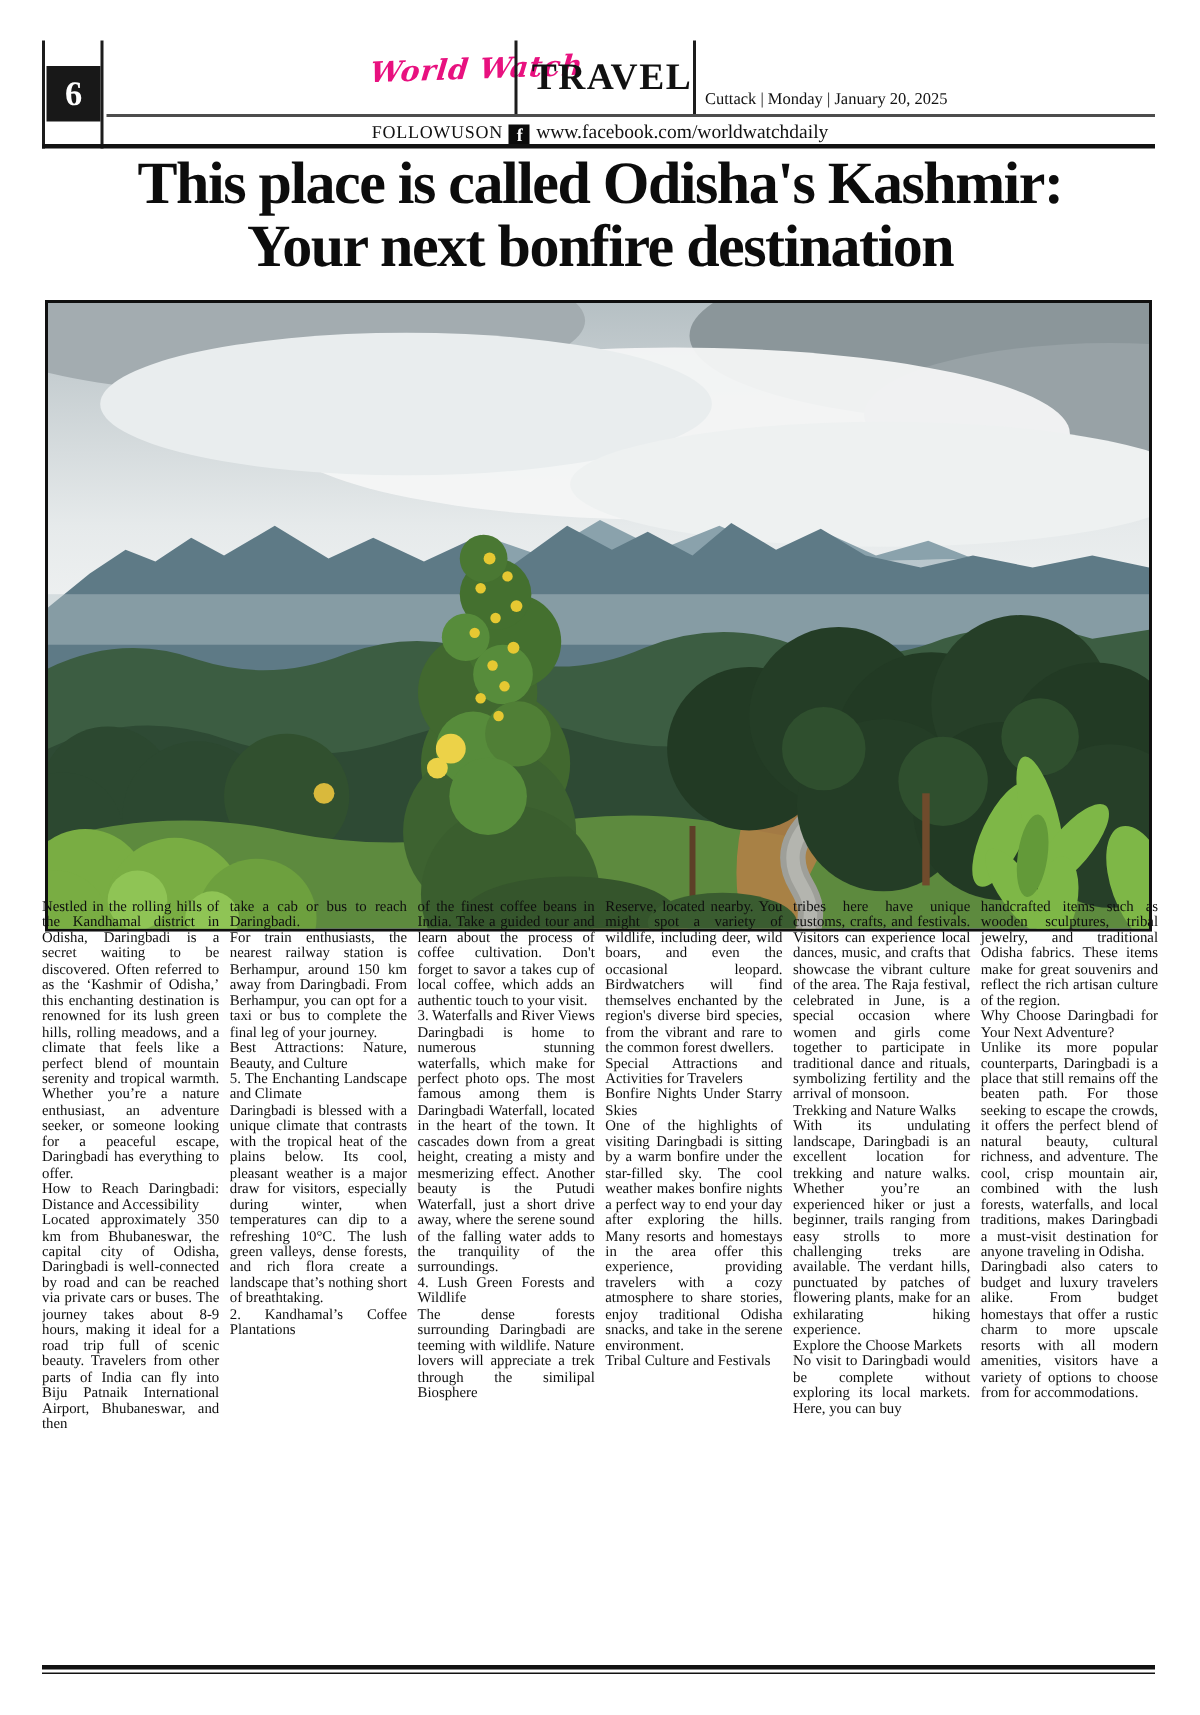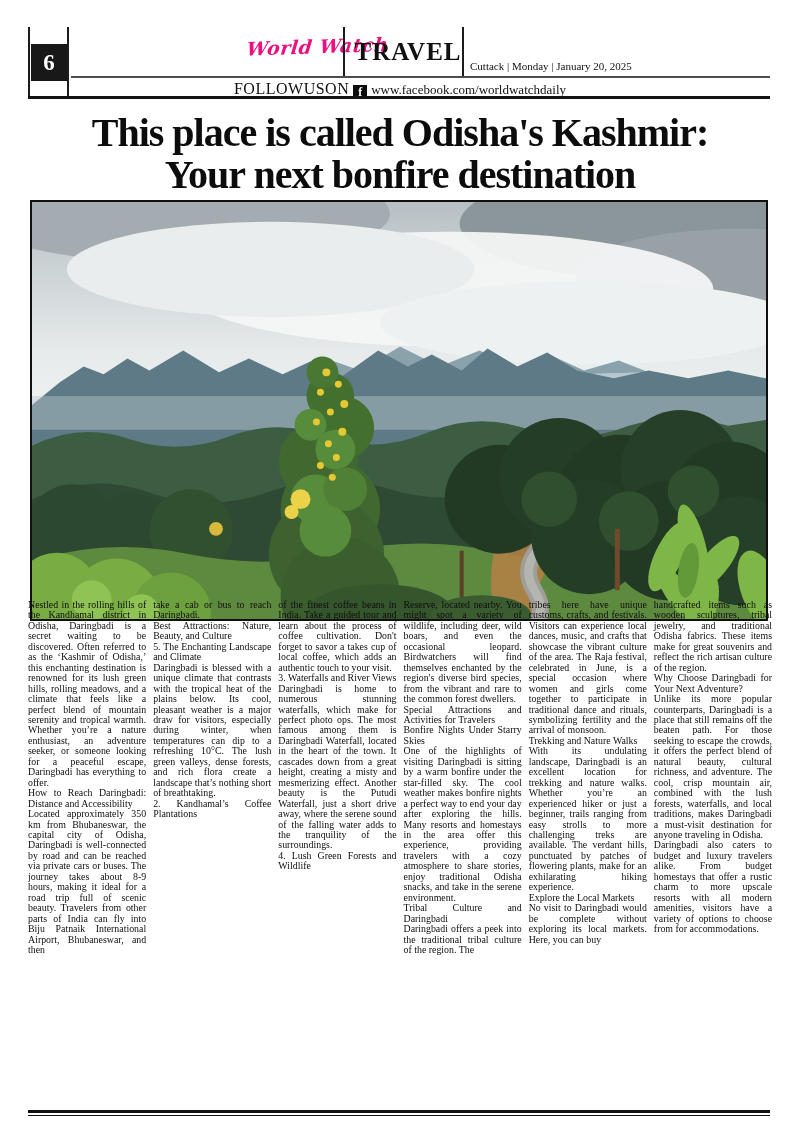--- a/index.html
+++ b/index.html
@@ -15,28 +15,28 @@
         font-family:"DejaVu Serif",serif;font-style:italic;font-weight:bold;
         font-size:19px;color:#e8117f;transform:skewX(-8deg) rotate(-2deg);
         letter-spacing:0.5px;line-height:1;white-space:nowrap;}
   .divh{position:absolute;top:27px;width:2px;height:50px;background:#1c1c1c;}
   .divA{left:343px;}.divB{left:462px;}
   .section{position:absolute;left:344px;top:38px;width:128px;text-align:center;
            font-weight:bold;font-size:25px;letter-spacing:1px;}
   .dateline{position:absolute;left:470px;top:60px;font-weight:normal;font-size:11px;white-space:nowrap;}
   .rule-thin{position:absolute;left:71px;top:76px;width:699px;height:2px;background:#4d4d4d;}
   .followrow{position:absolute;left:0;top:80px;width:800px;text-align:center;font-size:13px;}
-  .followrow .lbl{letter-spacing:0.5px;font-size:16px;}
+  .followrow .lbl{letter-spacing:0.5px;font-size:12px;}
   .fb{display:inline-block;width:14px;height:14px;background:#0b0b0b;color:#fff;
       font-family:"Liberation Serif",serif;font-weight:bold;font-size:12px;line-height:14px;
       text-align:center;vertical-align:-2px;margin:0 4px;}
   .rule-thick{position:absolute;left:28px;top:96px;width:742px;height:3px;background:#121212;}
 
   
-  .headline{position:absolute;left:0;top:112px;width:800px;text-align:center;
+  .headline{position:absolute;left:0;top:101px;width:800px;text-align:center;
             font-weight:bold;font-size:40px;line-height:1.06;letter-spacing:-1px;color:#0c0c0c;}
   .headline span{display:block;}
 
   
   .photo{position:absolute;left:30px;top:200px;width:738px;height:421px;
          border:2px solid #101010;box-sizing:border-box;background:#dfe3e4;}
   .photo svg{display:block;width:100%;height:100%;}
 
   
   .cols{position:absolute;left:28px;top:600px;width:744px;height:481px;
@@ -177,44 +177,45 @@
   </figure>
 
   <main class="cols">
       <div class="col">
         <p>Nestled in the rolling hills of the Kandhamal district in Odisha, Daringbadi is a secret waiting to be discovered. Often referred to as the ‘Kashmir of Odisha,’ this enchanting destination is renowned for its lush green hills, rolling meadows, and a climate that feels like a perfect blend of mountain serenity and tropical warmth. Whether you’re a nature enthusiast, an adventure seeker, or someone looking for a peaceful escape, Daringbadi has everything to offer.</p>
         <p>How to Reach Daringbadi: Distance and Accessibility</p>
         <p>Located approximately 350 km from Bhubaneswar, the capital city of Odisha, Daringbadi is well-connected by road and can be reached via private cars or buses. The journey takes about 8-9 hours, making it ideal for a road trip full of scenic beauty. Travelers from other parts of India can fly into Biju Patnaik International Airport, Bhubaneswar, and then</p>
       </div>
       <div class="col">
         <p>take a cab or bus to reach Daringbadi.</p>
+        <p>For train enthusiasts, the nearest railway station is Berhampur, around 150 km away from Daringbadi. From Berhampur, you can opt for a taxi or bus to complete the final leg of your journey.</p>
         <p>Best Attractions: Nature, Beauty, and Culture</p>
         <p>5. The Enchanting Landscape and Climate</p>
         <p>Daringbadi is blessed with a unique climate that contrasts with the tropical heat of the plains below. Its cool, pleasant weather is a major draw for visitors, especially during winter, when temperatures can dip to a refreshing 10°C. The lush green valleys, dense forests, and rich flora create a landscape that’s nothing short of breathtaking.</p>
         <p>2. Kandhamal’s Coffee Plantations</p>
       </div>
       <div class="col">
         <p>of the finest coffee beans in India. Take a guided tour and learn about the process of coffee cultivation. Don't forget to savor a takes cup of local coffee, which adds an authentic touch to your visit.</p>
         <p>3. Waterfalls and River Views</p>
         <p>Daringbadi is home to numerous stunning waterfalls, which make for perfect photo ops. The most famous among them is Daringbadi Waterfall, located in the heart of the town. It cascades down from a great height, creating a misty and mesmerizing effect. Another beauty is the Putudi Waterfall, just a short drive away, where the serene sound of the falling water adds to the tranquility of the surroundings.</p>
         <p>4. Lush Green Forests and Wildlife</p>
+        <p>The dense forests surrounding Daringbadi are teeming with wildlife. Nature lovers will appreciate a trek through the similipal Biosphere</p>
       </div>
       <div class="col">
         <p>Reserve, located nearby. You might spot a variety of wildlife, including deer, wild boars, and even the occasional leopard. Birdwatchers will find themselves enchanted by the region's diverse bird species, from the vibrant and rare to the common forest dwellers.</p>
         <p>Special Attractions and Activities for Travelers</p>
         <p>Bonfire Nights Under Starry Skies</p>
         <p>One of the highlights of visiting Daringbadi is sitting by a warm bonfire under the star-filled sky. The cool weather makes bonfire nights a perfect way to end your day after exploring the hills. Many resorts and homestays in the area offer this experience, providing travelers with a cozy atmosphere to share stories, enjoy traditional Odisha snacks, and take in the serene environment.</p>
-        <p>Tribal Culture and Daringbadi</p>
-        <p>Daringbadi offers a peek into the traditional tribal culture of the region. The</p>
+        <p>Tribal Culture and Festivals</p>
       </div>
       <div class="col">
         <p>tribes here have unique customs, crafts, and festivals. Visitors can experience local dances, music, and crafts that showcase the vibrant culture of the area. The Raja festival, celebrated in June, is a special occasion where women and girls come together to participate in traditional dance and rituals, symbolizing fertility and the arrival of monsoon.</p>
         <p>Trekking and Nature Walks</p>
         <p>With its undulating landscape, Daringbadi is an excellent location for trekking and nature walks. Whether you’re an experienced hiker or just a beginner, trails ranging from easy strolls to more challenging treks are available. The verdant hills, punctuated by patches of flowering plants, make for an exhilarating hiking experience.</p>
-        <p>Explore the Local Markets</p>
+        <p>Explore the Choose Markets</p>
         <p>No visit to Daringbadi would be complete without exploring its local markets. Here, you can buy</p>
       </div>
       <div class="col">
         <p>handcrafted items such as wooden sculptures, tribal jewelry, and traditional Odisha fabrics. These items make for great souvenirs and reflect the rich artisan culture of the region.</p>
         <p>Why Choose Daringbadi for Your Next Adventure?</p>
         <p>Unlike its more popular counterparts, Daringbadi is a place that still remains off the beaten path. For those seeking to escape the crowds, it offers the perfect blend of natural beauty, cultural richness, and adventure. The cool, crisp mountain air, combined with the lush forests, waterfalls, and local traditions, makes Daringbadi a must-visit destination for anyone traveling in Odisha.</p>
         <p>Daringbadi also caters to budget and luxury travelers alike. From budget homestays that offer a rustic charm to more upscale resorts with all modern amenities, visitors have a variety of options to choose from for accommodations.</p>
       </div>
     </main>
 

